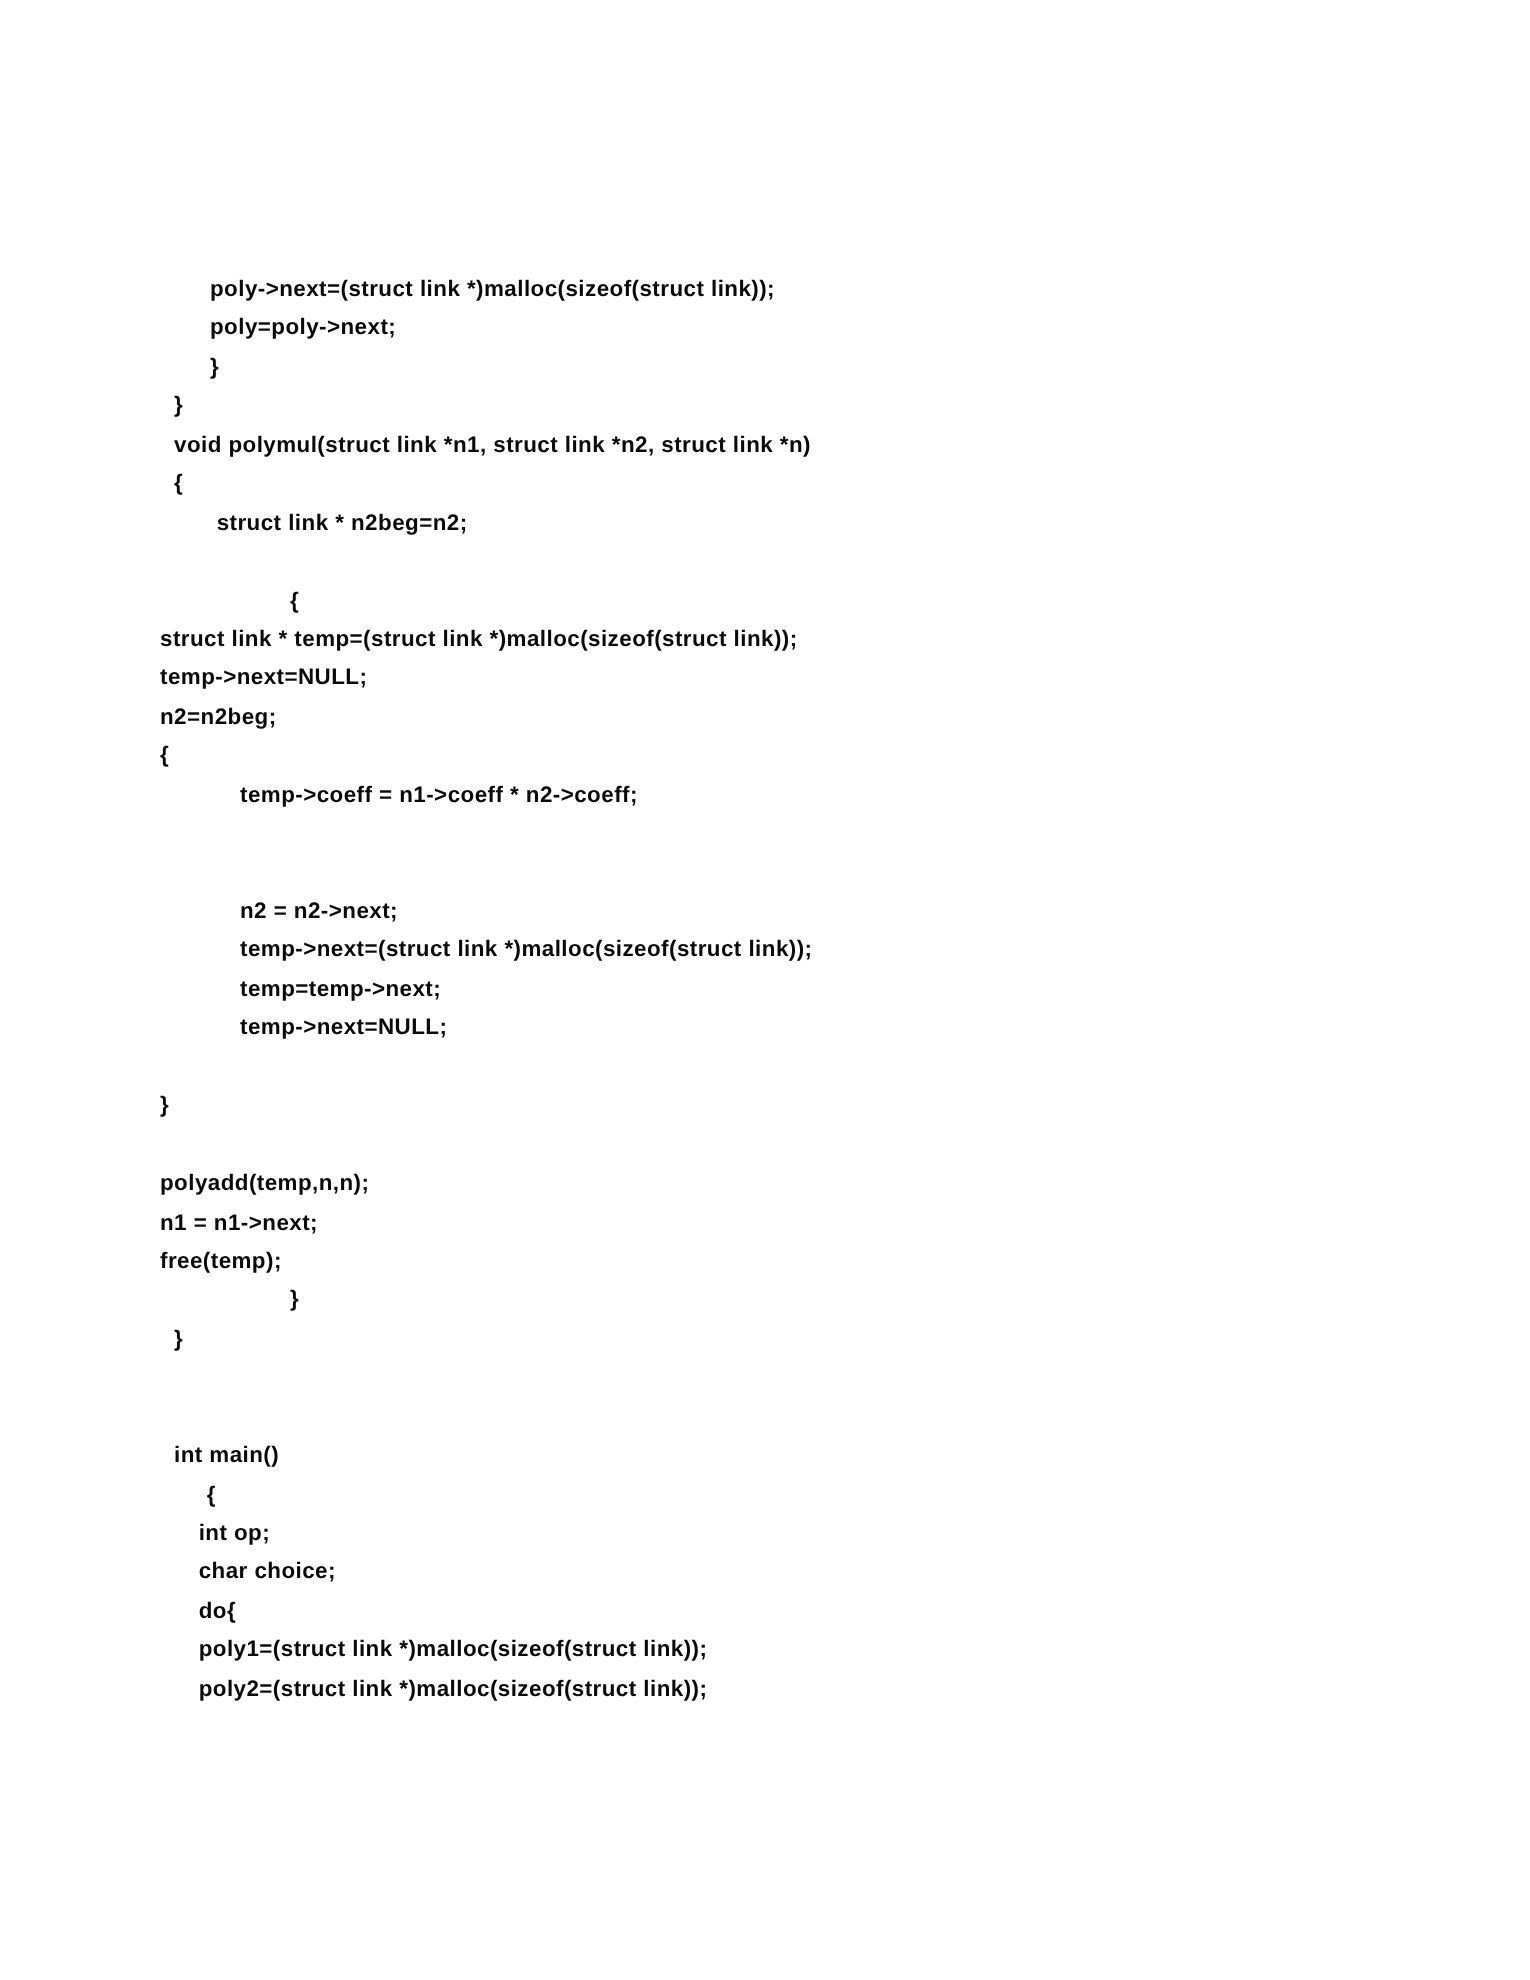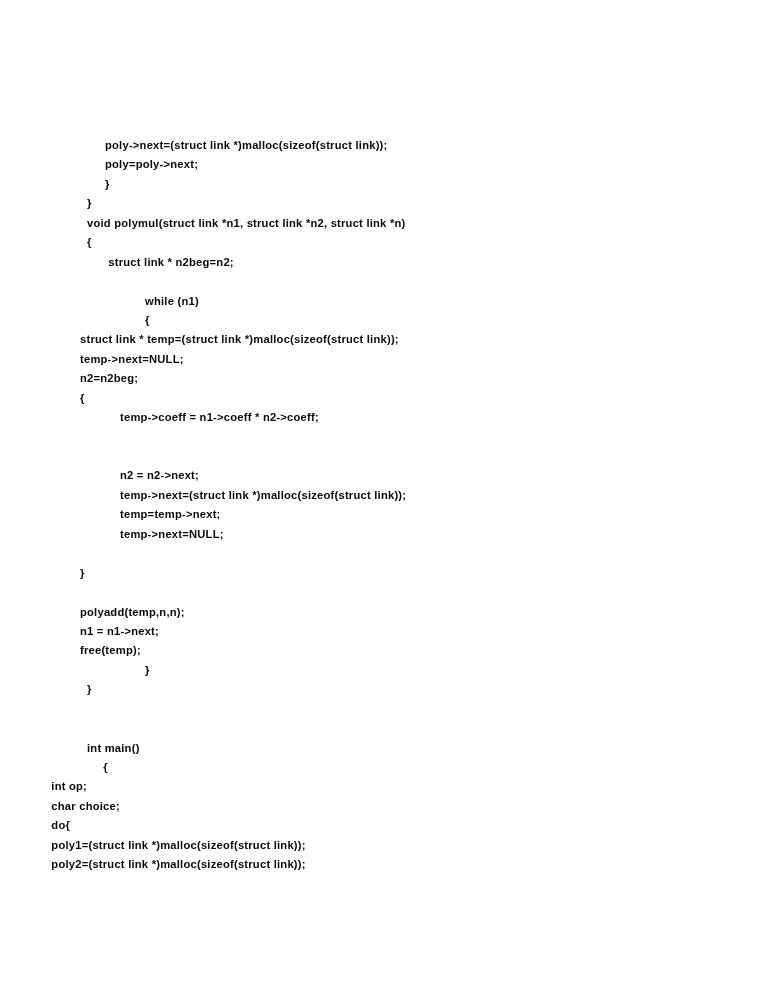--- a/index.html
+++ b/index.html
@@ -40,41 +40,40 @@
     letter-spacing: 0.02em;
     color: #0a0a0a;
     white-space: pre;
     -webkit-font-smoothing: none;
   }
   .code-line.blank {
     
   }
   
   .ind-0  { padding-left: 87px; }
-  .ind-1  { padding-left: 48px; }
+  .ind-1  { padding-left: 96px; }
   .ind-2  { padding-left: 100px; }
   .ind-4  { padding-left: 105px; }
   .ind-5  { padding-left: 145px; }
   .ind-6  { padding-left: 80px; }
   .ind-7  { padding-left: 120px; }
 </style>
 </head>
 <body>
 
 <div id="page">
   <div id="code-listing">
       <div class="code-line ind-4">poly-&gt;next=(struct link *)malloc(sizeof(struct link));</div>
       <div class="code-line ind-4">poly=poly-&gt;next;</div>
       <div class="code-line ind-4">}</div>
       <div class="code-line ind-0">}</div>
       <div class="code-line ind-0">void polymul(struct link *n1, struct link *n2, struct link *n)</div>
       <div class="code-line ind-0">{</div>
       <div class="code-line ind-4"> struct link * n2beg=n2;</div>
       <div class="code-line ind-0 blank"></div>
-      <div class="code-line ind-5">while (n1)</div>
       <div class="code-line ind-5">{</div>
       <div class="code-line ind-6">struct link * temp=(struct link *)malloc(sizeof(struct link));</div>
       <div class="code-line ind-6">temp-&gt;next=NULL;</div>
       <div class="code-line ind-6">n2=n2beg;</div>
       <div class="code-line ind-6">{</div>
       <div class="code-line ind-7">temp-&gt;coeff = n1-&gt;coeff * n2-&gt;coeff;</div>
       <div class="code-line ind-0 blank"></div>
       <div class="code-line ind-0 blank"></div>
       <div class="code-line ind-7">n2 = n2-&gt;next;</div>
       <div class="code-line ind-7">temp-&gt;next=(struct link *)malloc(sizeof(struct link));</div>

